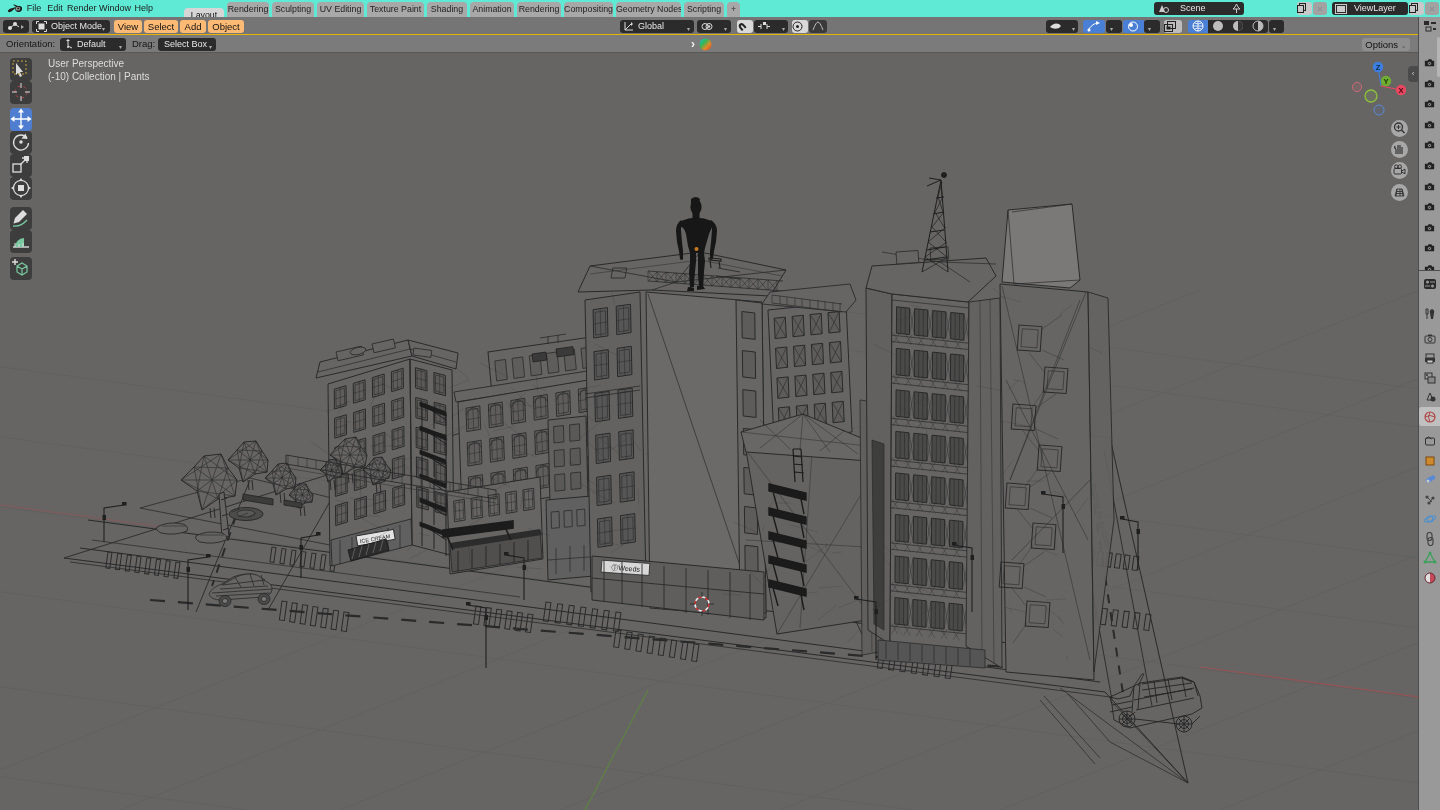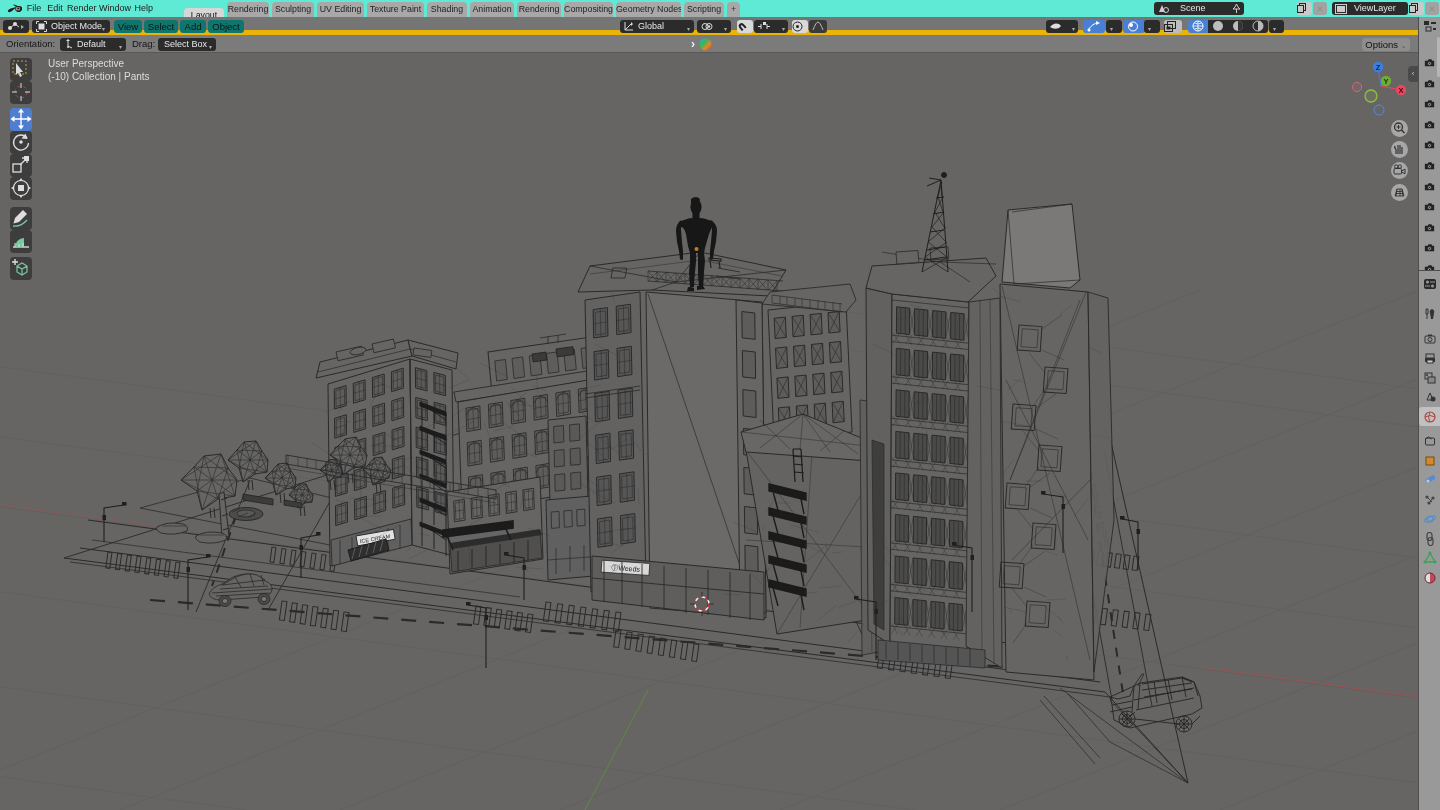--- a/index.html
+++ b/index.html
@@ -1,23 +1,23 @@
 <!DOCTYPE html>
 <html><head><meta charset="utf-8"><style>
 *{margin:0;padding:0;box-sizing:border-box;font-family:"Liberation Sans",sans-serif;}
 html,body{width:1440px;height:810px;overflow:hidden;background:#666564;}
 #top{position:absolute;left:0;top:0;width:1440px;height:17px;background:#5eead4;}
-#hdr{position:absolute;left:0;top:17px;width:1418px;height:18px;background:#757575;border-bottom:5px solid #eab308;}
+#hdr{position:absolute;left:0;top:17px;width:1418px;height:18px;background:#757575;border-bottom:1px solid #eab308;}
 #tool{position:absolute;left:0;top:35px;width:1418px;height:18px;background:#7b7b7b;border-bottom:1px solid #585858;}
 #vp{position:absolute;left:0;top:53px;width:1418px;height:757px;background:#666564;}
 .menu{position:absolute;top:0;height:17px;line-height:17px;font-size:9px;color:#1c1c1c;}
 .tab{position:absolute;top:2px;height:15px;line-height:15px;font-size:8.8px;color:#1e1e1e;background:#a8a8a8;border-radius:4px 4px 0 0;text-align:center;white-space:nowrap;overflow:hidden;}
 .tab.act{background:#d6d6d6;color:#111;}
 .dk{position:absolute;background:#2b2b2b;border-radius:3px;color:#e6e6e6;font-size:9px;line-height:13px;}
-.lt{position:absolute;background:#0f766e;border-radius:3px;color:#111;font-size:9.5px;text-align:center;line-height:13px;}
+.lt{position:absolute;background:#fdba74;border-radius:3px;color:#111;font-size:9.5px;text-align:center;line-height:13px;}
 .lbl{position:absolute;font-size:9.5px;color:#161616;line-height:18px;}
 .tbtn{position:absolute;left:10px;width:22px;height:23px;background:#3d3d3d;border-radius:4px;}
 .tbtn.act{background:#4f7ed1;}
 svg{display:block;}
 </style></head><body>
 
 <div id="vp">
 <svg width="1418" height="810" viewBox="0 53 1418 757" style="position:absolute;left:0;top:0;height:757px;">
 <g stroke="#5d5d5d" stroke-width="1" opacity="0.55">
         <line x1="-50" y1="360" x2="1418" y2="558"></line>

